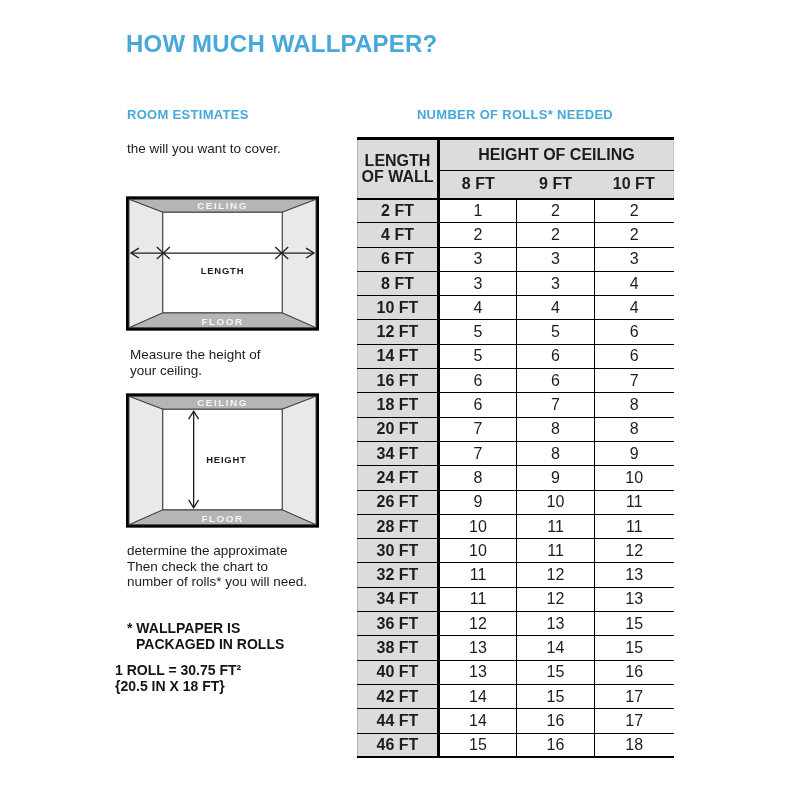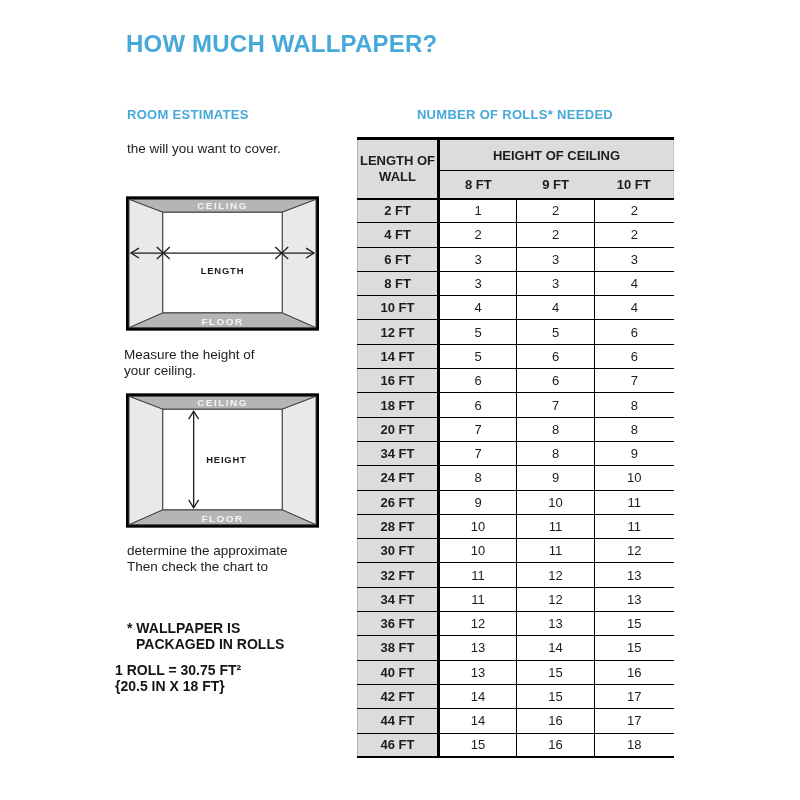--- a/index.html
+++ b/index.html
@@ -23,21 +23,21 @@
   .section-head {
     font-size: 13px; font-weight: bold;
     color: #47a8da; letter-spacing: 0.3px;
   }
   #room-estimates-heading { left: 127px; top: 107px; }
   #rolls-heading { left: 357px; top: 107px; width: 316px; text-align: center; }
 
   
   .body-text { font-size: 13.5px; line-height: 16px; color: #1c1c1c; }
   #step1 { left: 127px; top: 141px; }
-  #step2 { left: 124px; top: 347px; }
+  #step2 { left: 130px; top: 347px; }
   #step3 { left: 127px; top: 543px; line-height: 15.5px; }
 
   .note { font-size: 14px; font-weight: bold; line-height: 16px; color: #141414; }
   #note1 { left: 127px; top: 620px; }
   #note1 .indent { margin-left: 9px; }
   #note2 { left: 115px; top: 662px; }
 
   
   #length-diagram { left: 126px; top: 196px; }
   #height-diagram { left: 126px; top: 393px; }
@@ -54,21 +54,21 @@
     letter-spacing: 0.8px; fill: #1c1c1c;
     text-anchor: middle;
   }
 
   
   #rolls-table {
     position: absolute; left: 357px; top: 137px;
     border-collapse: collapse; table-layout: fixed;
     width: 316px;
     border-top: 3px solid #000;
-    font-size: 13px;
+    font-size: 16px;
   }
   #rolls-table th, #rolls-table td {
     padding: 0; text-align: center; vertical-align: middle;
   }
   #rolls-table col.c0 { width: 81px; }
   #rolls-table col.c1, #rolls-table col.c2 { width: 78px; }
   #rolls-table col.c3 { width: 79px; }
 
   #rolls-table .corner-cell {
     background: #dcdcdc; font-weight: bold; line-height: 16px;
@@ -163,20 +163,21 @@
       <polyline points="63,26 68,18 73,26"></polyline>
       <polyline points="63,107 68,115 73,107"></polyline>
     </g>
     <text class="dim-label" x="101" y="70">HEIGHT</text>
   </svg>
 </div>
 
 <div class="abs body-text" id="step3">
   <div>determine the approximate</div>
   <div>Then check the chart to</div>
+  <div>number of rolls* you will need.</div>
 </div>
 
 <div class="abs note" id="note1">
   <div>* WALLPAPER IS</div>
   <div class="indent">PACKAGED IN ROLLS</div>
 </div>
 
 <div class="abs note" id="note2">
   <div>1 ROLL = 30.75 FT²</div>
   <div>{20.5 IN X 18 FT}</div>

